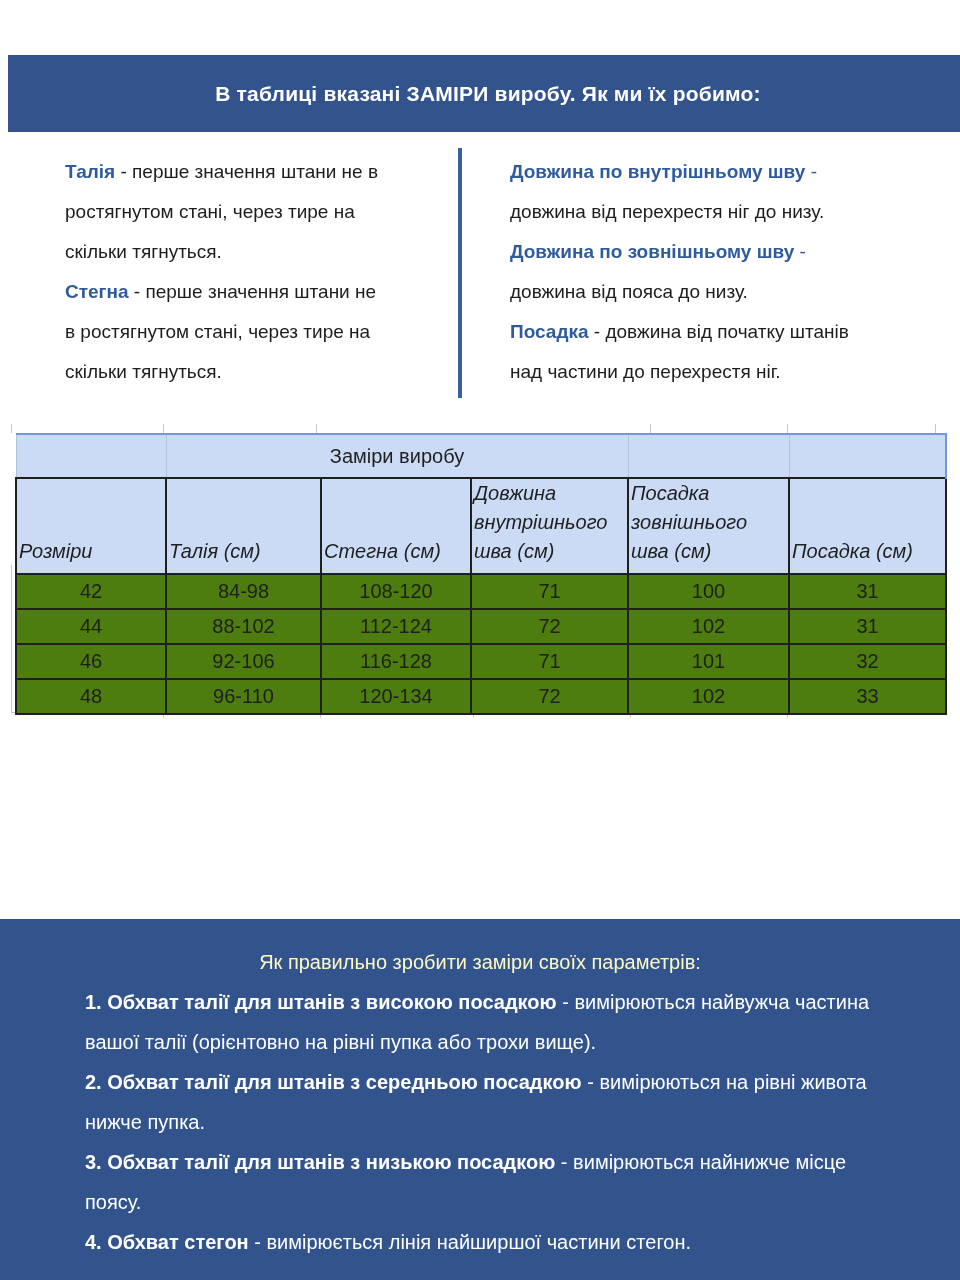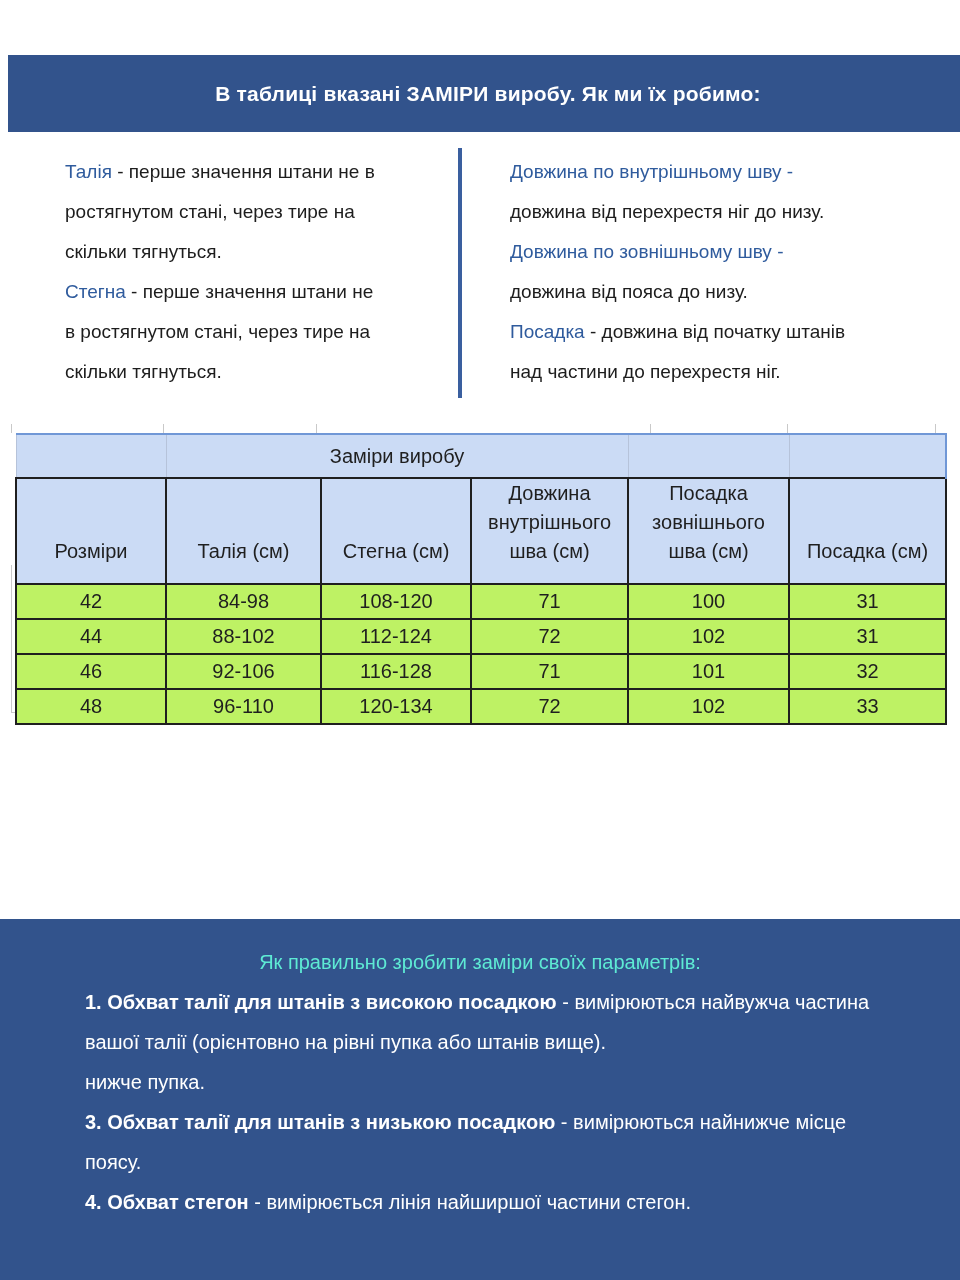--- a/index.html
+++ b/index.html
@@ -11,44 +11,44 @@
   .banner-top .banner-title{width:100%;height:77px;line-height:77px;text-align:center;
         color:#ffffff;font-size:21px;font-weight:bold;letter-spacing:.2px;}
 
   
   .definitions{position:absolute;left:0;top:152px;width:960px;}
   .def-left{position:absolute;left:65px;top:0;width:390px;}
   .def-right{position:absolute;left:510px;top:0;width:430px;}
   .def-divider{position:absolute;left:458px;top:-4px;width:4px;height:250px;background:var(--divider-blue,#3a5f9f);}
   .tline{height:40px;line-height:40px;font-size:19px;color:#1d1d1d;}
   .tline span{white-space:pre;}
-  .seg-term{color:var(--term-blue,#2f5b9d);font-weight:normal;text-align:right;}
+  .seg-term{color:var(--term-blue,#2f5b9d);font-weight:bold;text-align:right;}
   .seg-termlight{color:var(--term-blue,#2f5b9d);}
   .seg-bold{font-weight:bold;}
 
   
   .size-table-wrap{position:absolute;left:15px;top:433px;width:930px;}
   table.stable{border-collapse:collapse;table-layout:fixed;width:930px;font-size:20px;color:#1f1f1f;}
   .r1 td{background:var(--hdr-bg,#cbdbf5);height:40px;border:1px solid #b6c3da;
          border-top:2px solid #7097d6;text-align:center;font-size:20px;}
   .r1 td.last{border-right:2px solid #7097d6;}
   tr.hdr td{background:var(--hdr-bg,#cbdbf5);border:2px solid #1f1f1f;height:84px;
-            vertical-align:bottom;text-align:center;padding:0 2px 17px 2px;line-height:1.45;font-size:20px;}
-  tr.drow td{background:#bef264;border:2px solid #1f1f1f;height:31px;text-align:center;font-size:20px;}
+            vertical-align:bottom;padding:0 2px 7px 2px;line-height:1.45;font-size:20px;font-style:italic;}
+  tr.drow td{background:#4d7c0f;border:2px solid #1f1f1f;height:31px;text-align:center;font-size:20px;}
 
   
   .art{position:absolute;background:#c9c9c9;}
   .art.v{width:1px;}
   .art.h{height:1px;}
 
   
   .banner-bottom{position:absolute;left:0;top:919px;width:960px;height:361px;background:var(--band-blue,#32538c);
                  box-sizing:border-box;padding:23px 30px 0 45px;color:#ffffff;}
   .banner-bottom .tline{color:#ffffff;font-size:20px;margin-left:40px;}
-  .bottom-title{height:40px;line-height:40px;text-align:center;font-size:20px;color:#5eead4;
+  .bottom-title{height:40px;line-height:40px;text-align:center;font-size:20px;color:#fef9c3;
                 margin-left:-15px; }
 </style>
 </head>
 <body>
 
 <div class="page">
 
   <header class="banner-top">
     <div class="banner-title">В таблиці вказані ЗАМІРИ виробу. Як ми їх робимо:</div>
   </header>
@@ -145,21 +145,22 @@
         <td>33</td>
       </tr>
     </tbody>
       </table>
   </section>
 
   <footer class="banner-bottom">
     <div class="bottom-title">Як правильно зробити заміри своїх параметрів:</div>
     <div id="bottom-items">
         <div class="tline"><span class="seg-bold">1. Обхват талії для штанів з високою посадкою</span><span> - вимірюються найвужча частина</span></div>
-        <div class="tline"><span>вашої талії (орієнтовно на рівні пупка або штанів вище).</span></div>
+        <div class="tline"><span>вашої талії (орієнтовно на рівні пупка або трохи вище).</span></div>
+        <div class="tline"><span class="seg-bold">2. Обхват талії для штанів з середньою посадкою</span><span> - вимірюються на рівні живота</span></div>
         <div class="tline"><span>нижче пупка.</span></div>
         <div class="tline"><span class="seg-bold">3. Обхват талії для штанів з низькою посадкою</span><span> - вимірюються найнижче місце</span></div>
         <div class="tline"><span>поясу.</span></div>
         <div class="tline"><span class="seg-bold">4. Обхват стегон</span><span> - вимірюється лінія найширшої частини стегон.</span></div>
       </div>
   </footer>
 
 </div>
 
 </body></html>

